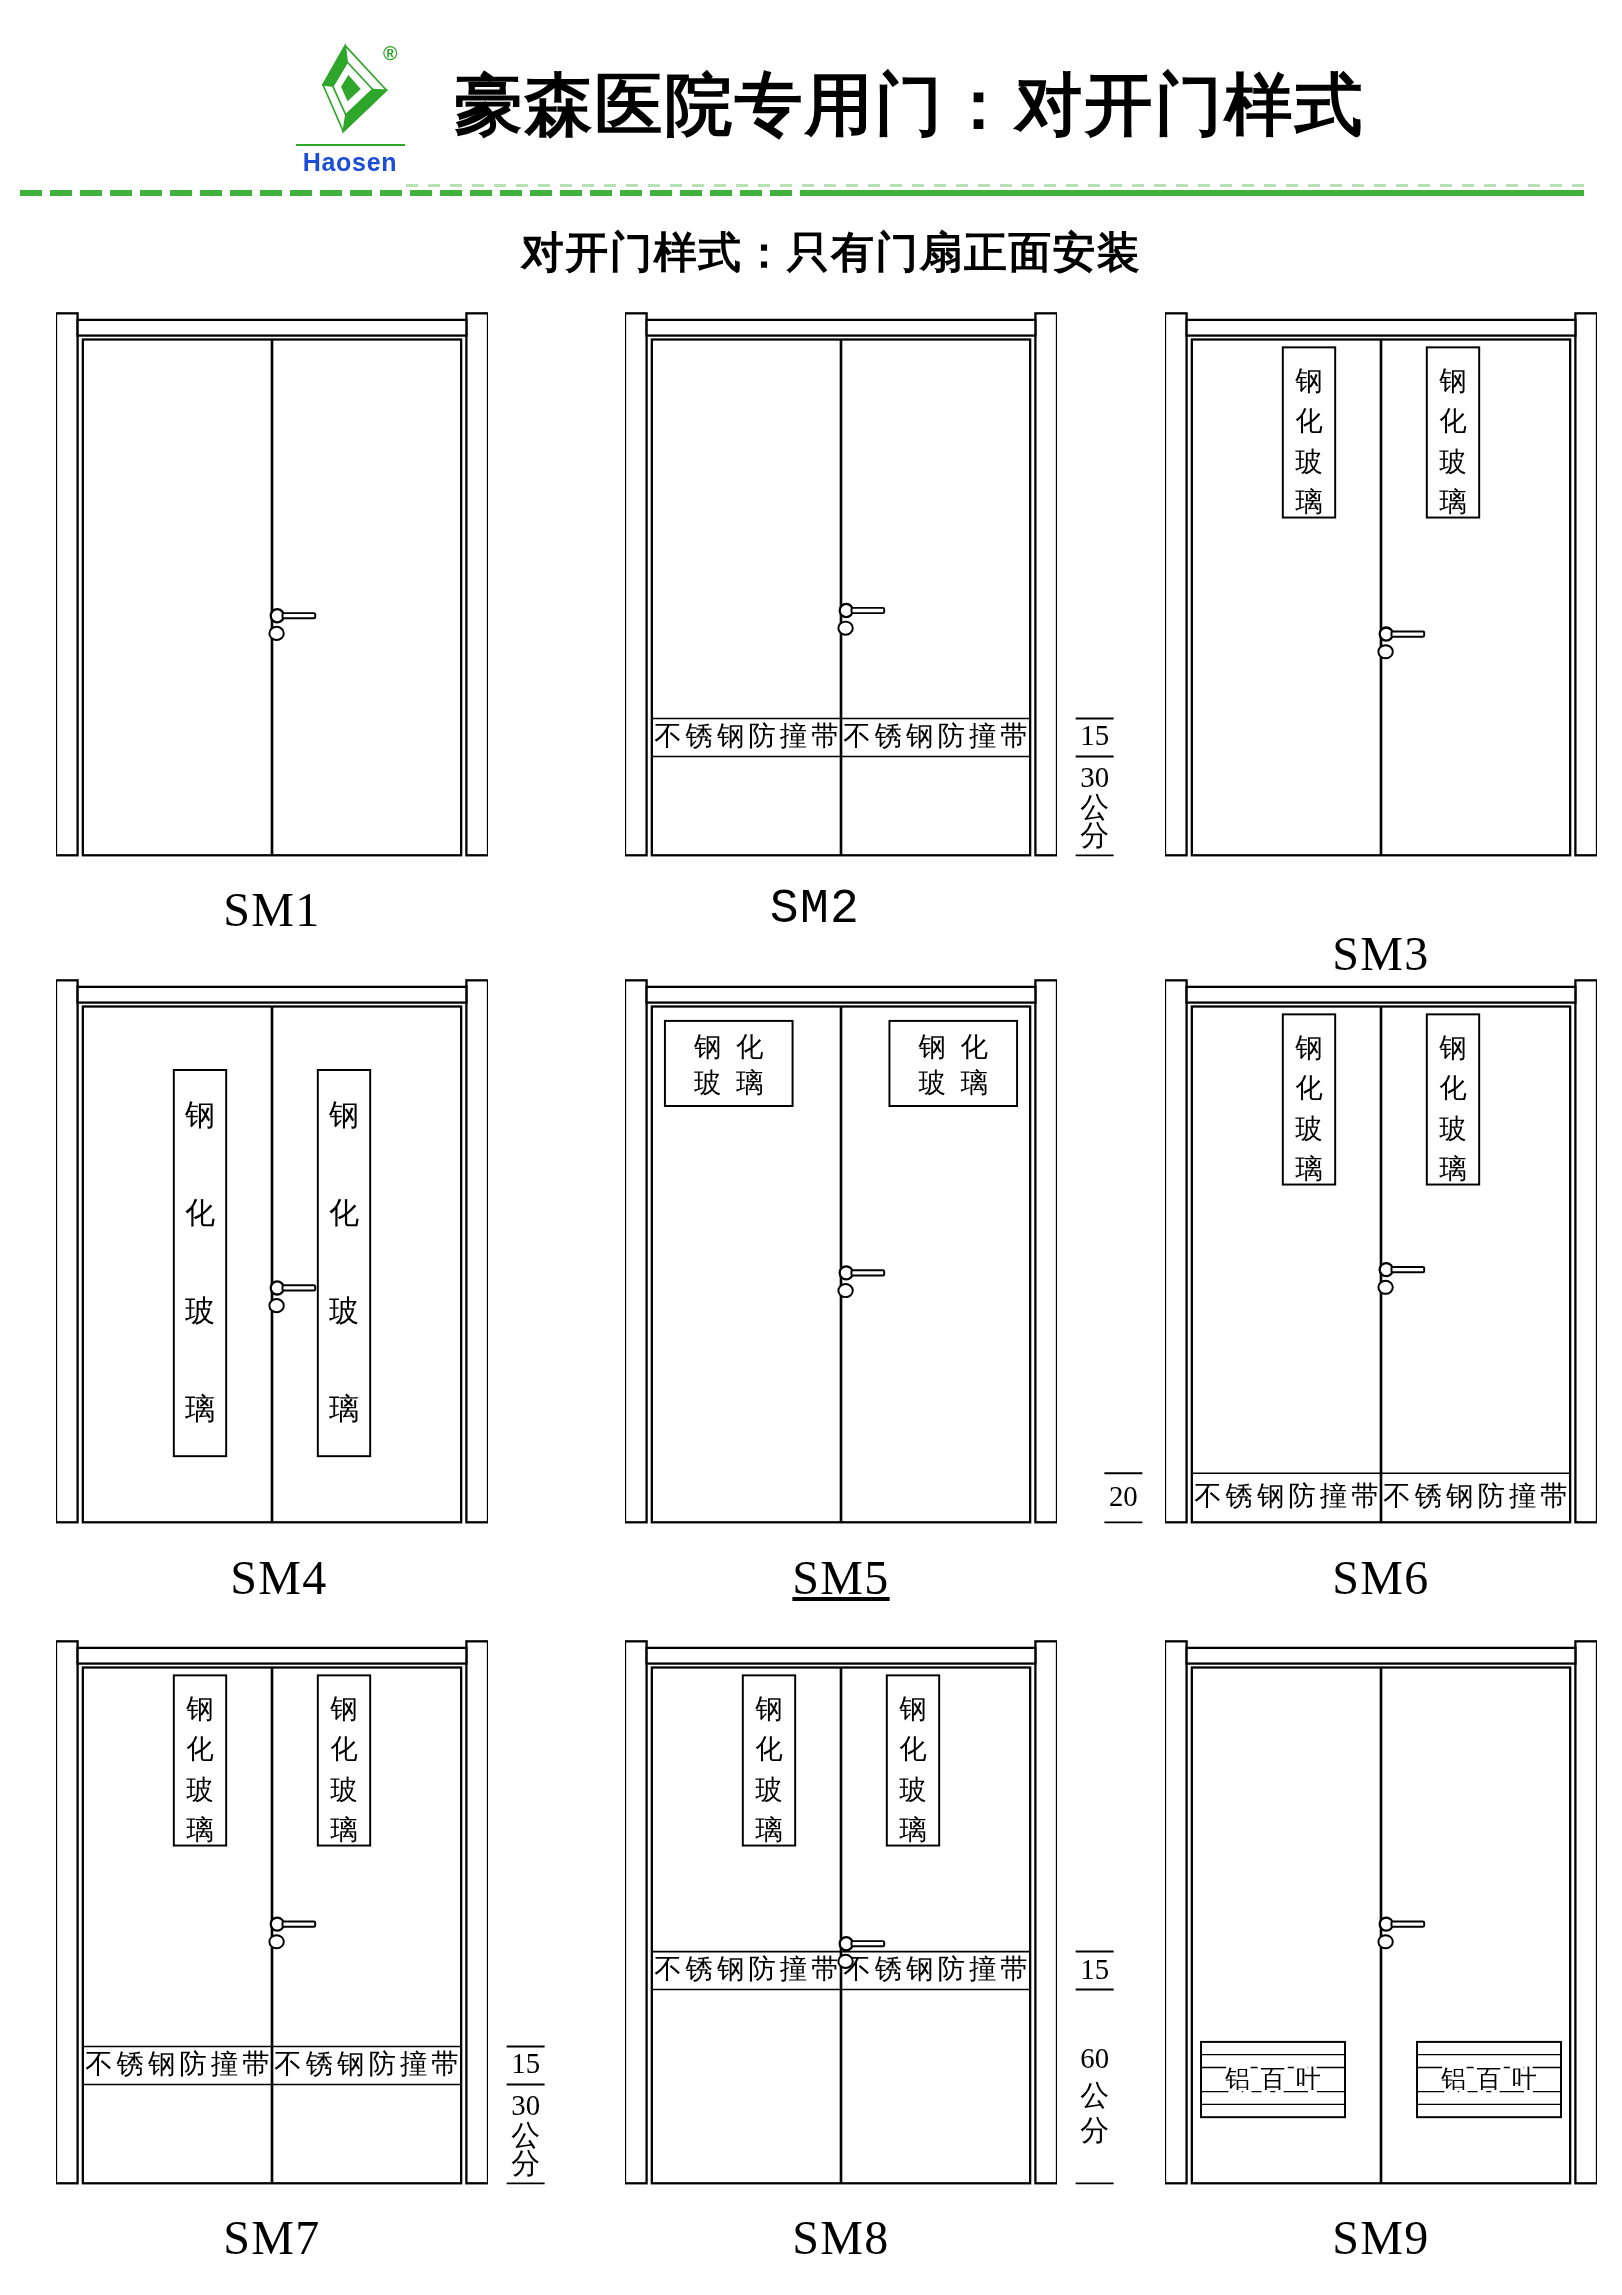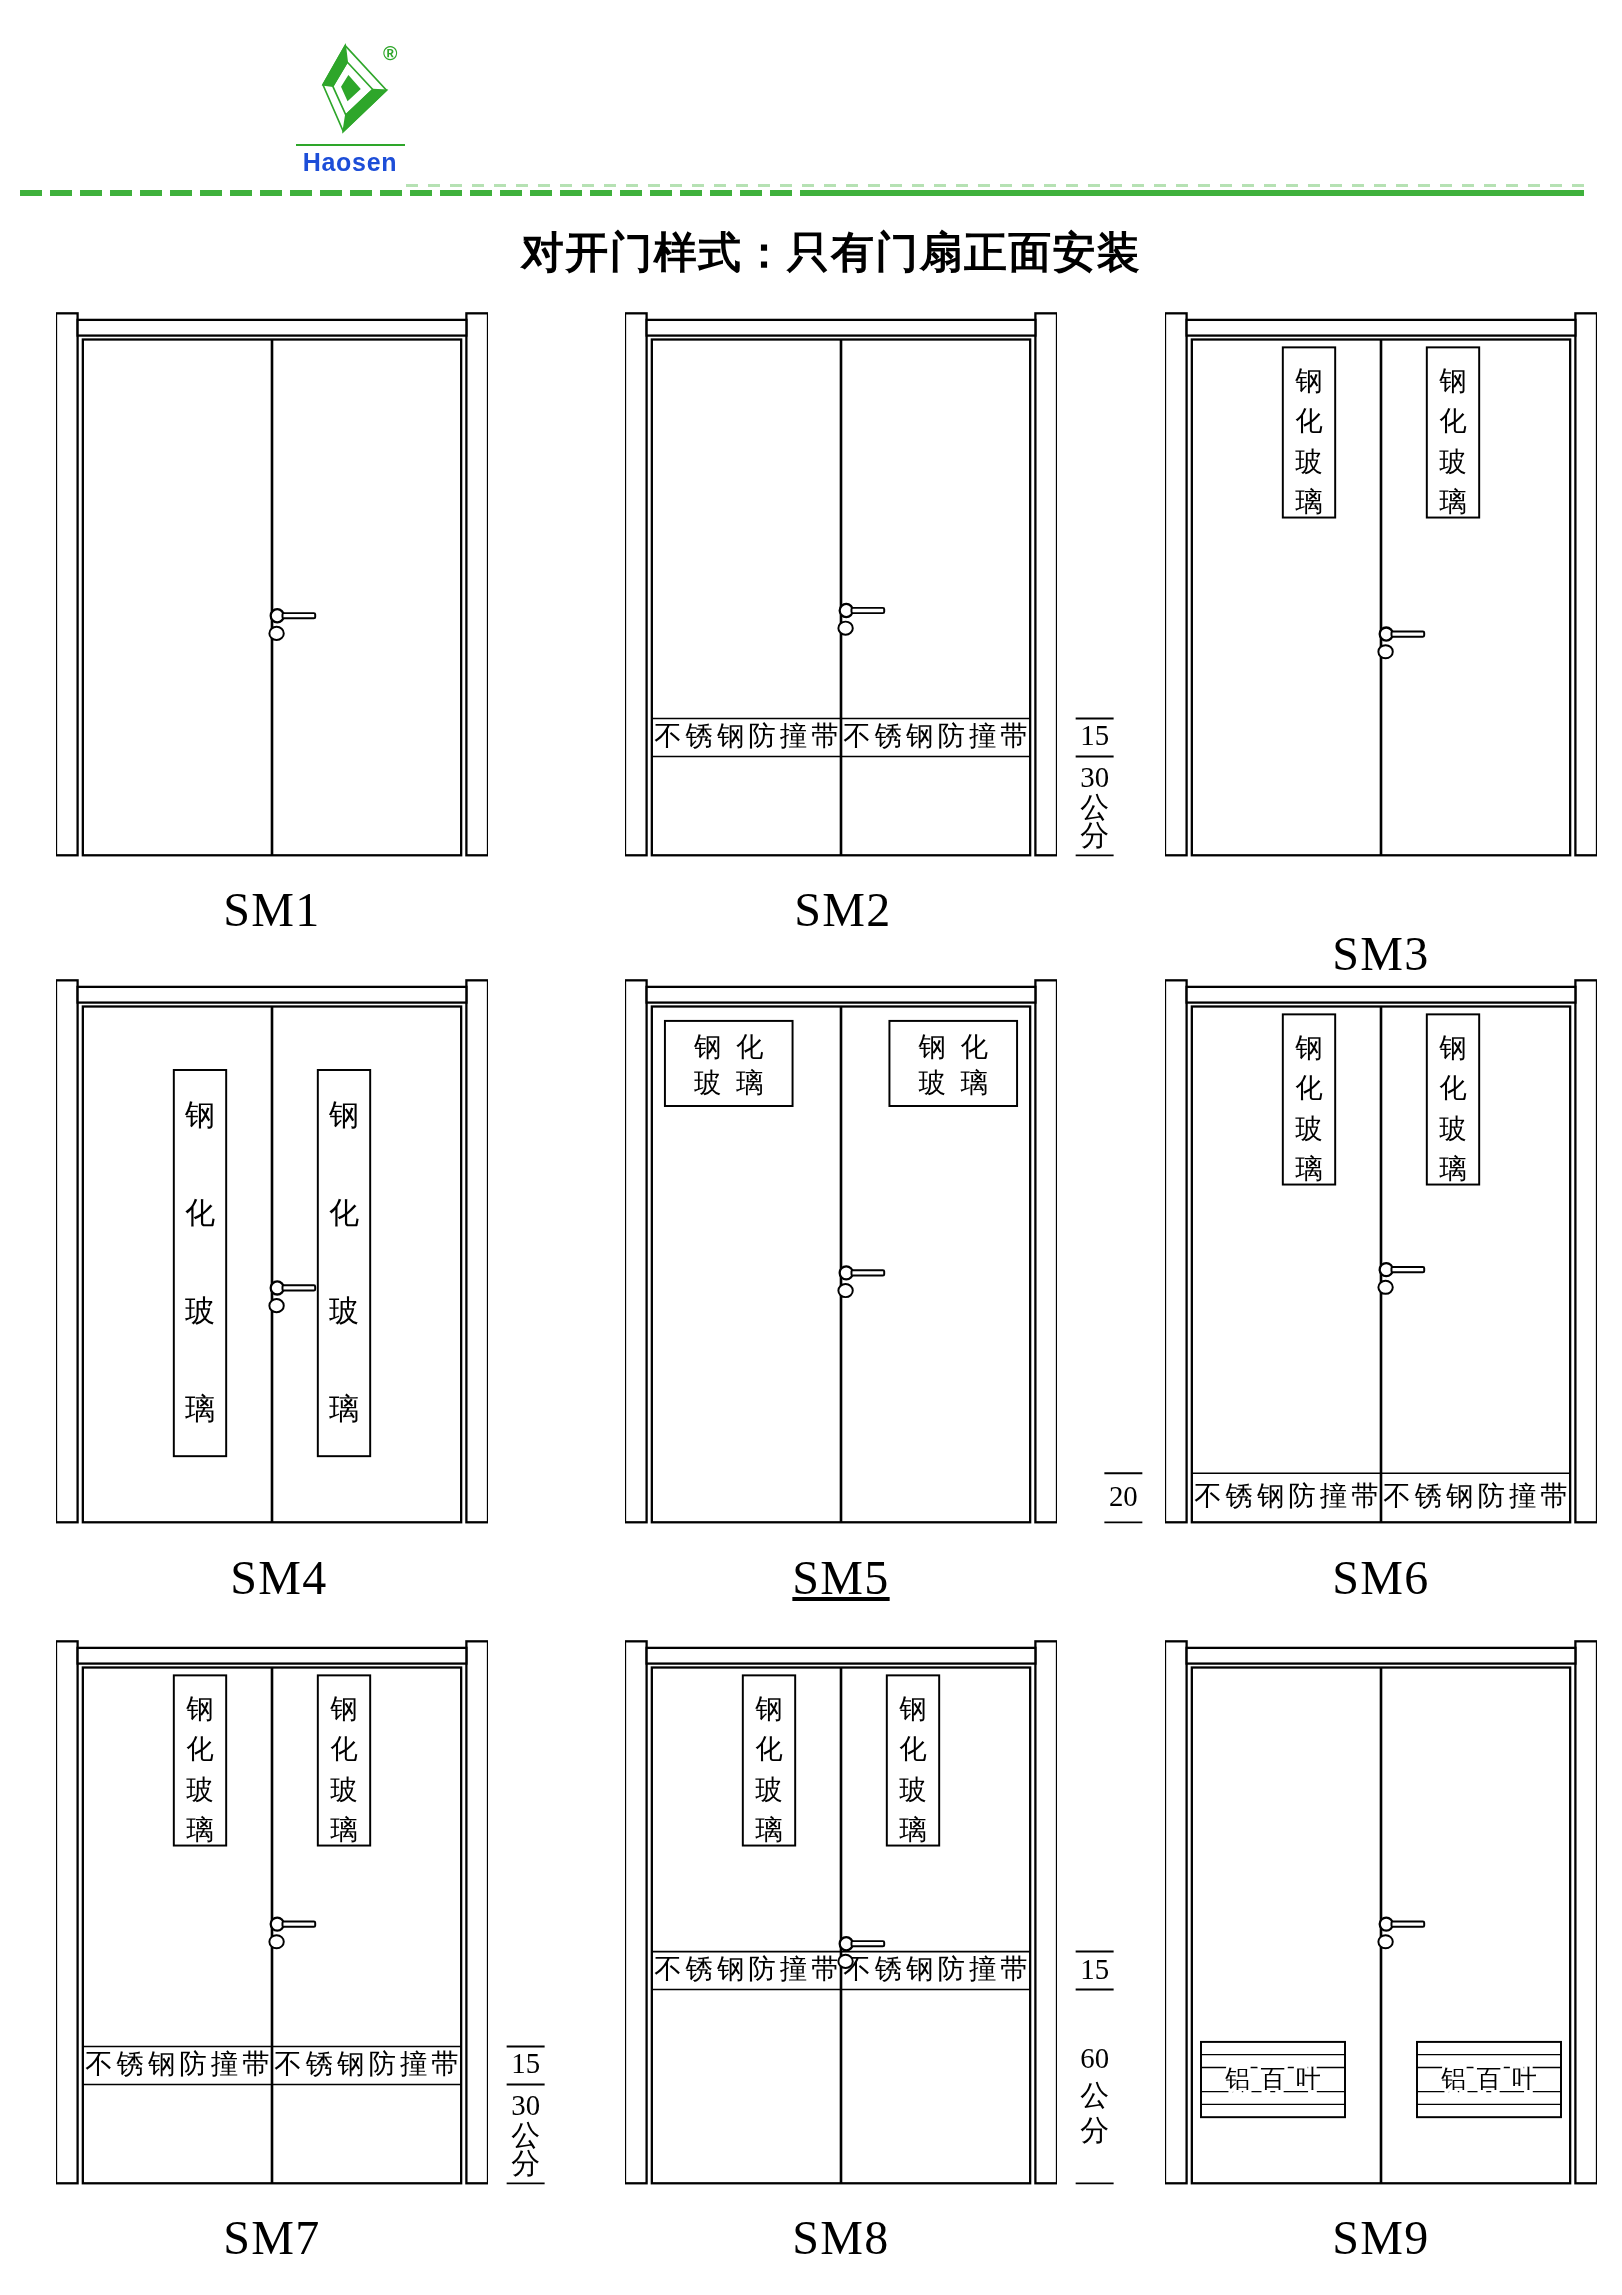--- a/index.html
+++ b/index.html
@@ -26,20 +26,21 @@
       <polygon points="37,7 100,75 34,138 3,67" fill="none" stroke="#2EA62A" stroke-width="2.5"></polygon>
       <polygon points="40,32 79,74 38,113 18,69" fill="none" stroke="#2EA62A" stroke-width="2.5"></polygon>
       <polygon points="37,7 3,67 18,69 40,32" fill="#2EA62A" stroke="#2EA62A" stroke-width="2.5"></polygon>
       <polygon points="100,75 34,138 38,113 79,74" fill="#2EA62A" stroke="#2EA62A" stroke-width="2.5"></polygon>
       <polygon points="42,54 59,73 41,90 32,70" fill="#2EA62A" stroke="#2EA62A" stroke-width="2.5"></polygon>
     </svg>
   <div class="abs rmark" style="left: 383px; top: 42px; color: rgb(46, 166, 42);" id="rmark">®</div>
   <div class="abs" id="logo-underline" style="left: 296px; top: 144px; width: 109px; height: 2px; background: rgb(46, 166, 42);"></div>
   <div class="abs brand" id="brand" style="left: 288px; top: 148px; width: 124px; color: #1d4ed8;">Haosen</div>
 
+  <div class="abs title" style="left:445px;top:60px;width:929px;">豪森医院专用门：对开门样式</div>
 
   <div class="abs divider-faint" id="div-faint" style="left: 406px; top: 184px; width: 1178px; background: repeating-linear-gradient(90deg, rgb(169, 220, 166) 0px, rgb(169, 220, 166) 11.8px, transparent 11.8px, transparent 22px);"></div>
   <div class="abs divider-dashed" id="div-dash" style="left: 19.6px; top: 190px; width: 798px; background: repeating-linear-gradient(90deg, rgb(63, 177, 60) 0px, rgb(63, 177, 60) 22px, rgb(255, 255, 255) 22px, rgb(255, 255, 255) 30px);"></div>
   <div class="abs divider-solid" id="div-solid" style="left: 818px; top: 190px; width: 766px; background: rgb(63, 177, 60);"></div>
 
   <div class="abs subtitle" style="left:484px;top:224px;width:694px;">对开门样式：只有门扇正面安装</div>
 
   <div id="doors">
       <svg width="432" height="550" viewBox="0 0 660 840" class="abs" style="left: 56px; top: 308px;">
         <rect x="0" y="8" width="33" height="828" fill="#fff" stroke="#000" stroke-width="3.5"></rect>
@@ -68,21 +69,21 @@
       </svg>
       <svg width="59" height="550" viewBox="0 0 90 840" class="abs" style="left: 1073px; top: 308px;">
         <line x1="4" y1="627" x2="62" y2="627" stroke="#000" stroke-width="3"></line>
         <line x1="4" y1="685" x2="62" y2="685" stroke="#000" stroke-width="3"></line>
         <line x1="4" y1="836" x2="62" y2="836" stroke="#000" stroke-width="3"></line>
         <text x="33" y="658" font-size="44" text-anchor="middle" dominant-baseline="middle">15</text>
         <text x="33" y="722" font-size="44" text-anchor="middle" dominant-baseline="middle">30</text>
         <text x="33" y="768" font-size="44" text-anchor="middle" dominant-baseline="middle">公</text>
         <text x="33" y="810" font-size="44" text-anchor="middle" dominant-baseline="middle">分</text>
       </svg>
-      <div class="abs door-label" style="left: 627px; top: 882px; width: 432px;">SM2</div>
+      <div class="abs door-label" style="left: 599px; top: 882px; width: 432px; font-family: Liberation Mono, monospace;">SM2</div>
       <svg width="432" height="550" viewBox="0 0 660 840" class="abs" style="left: 1165px; top: 308px;">
         <rect x="0" y="8" width="33" height="828" fill="#fff" stroke="#000" stroke-width="3.5"></rect>
         <rect x="627" y="8" width="33" height="828" fill="#fff" stroke="#000" stroke-width="3.5"></rect>
         <rect x="33" y="18" width="594" height="24" fill="#fff" stroke="#000" stroke-width="3.5"></rect>
         <rect x="41" y="48" width="578" height="788" fill="#fff" stroke="#000" stroke-width="3.5"></rect>
         <line x1="330" y1="48" x2="330" y2="836" stroke="#000" stroke-width="4"></line>
         <rect x="180" y="60" width="80" height="260" fill="#fff" stroke="#000" stroke-width="3"></rect>
         <text x="220" y="115" font-size="42" text-anchor="middle" dominant-baseline="middle">钢</text>
         <text x="220" y="177" font-size="42" text-anchor="middle" dominant-baseline="middle">化</text>
         <text x="220" y="239" font-size="42" text-anchor="middle" dominant-baseline="middle">玻</text>

